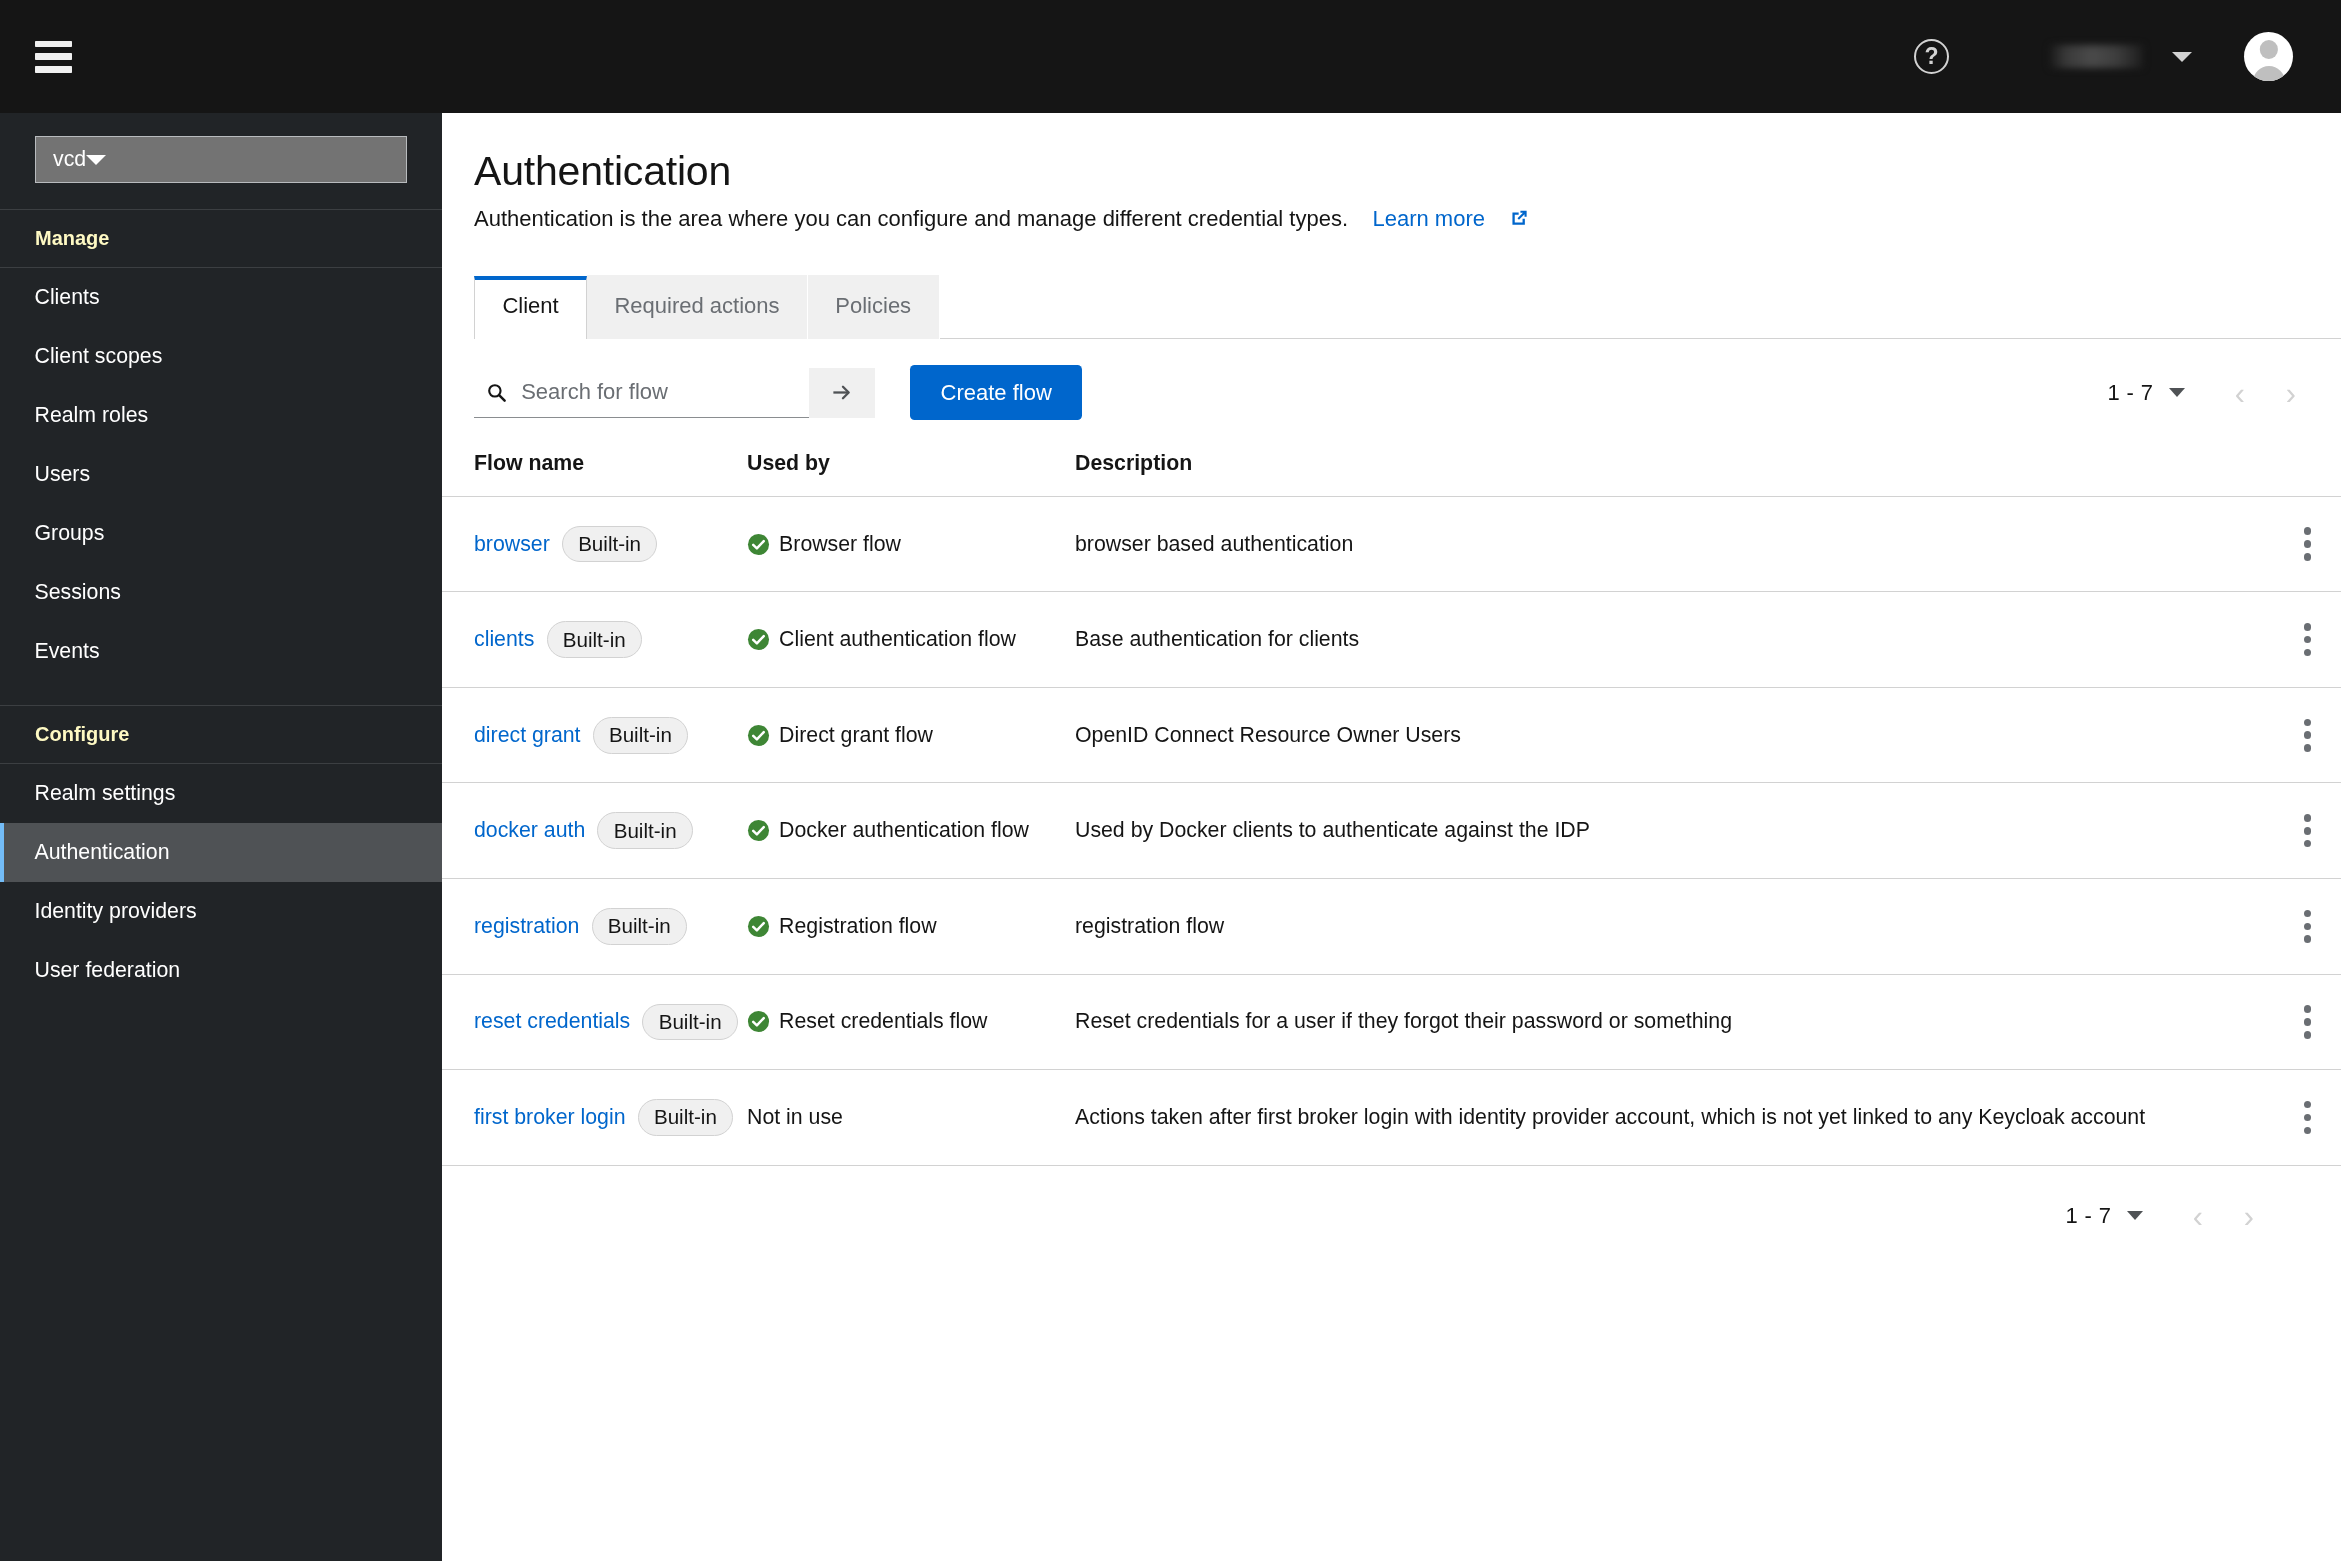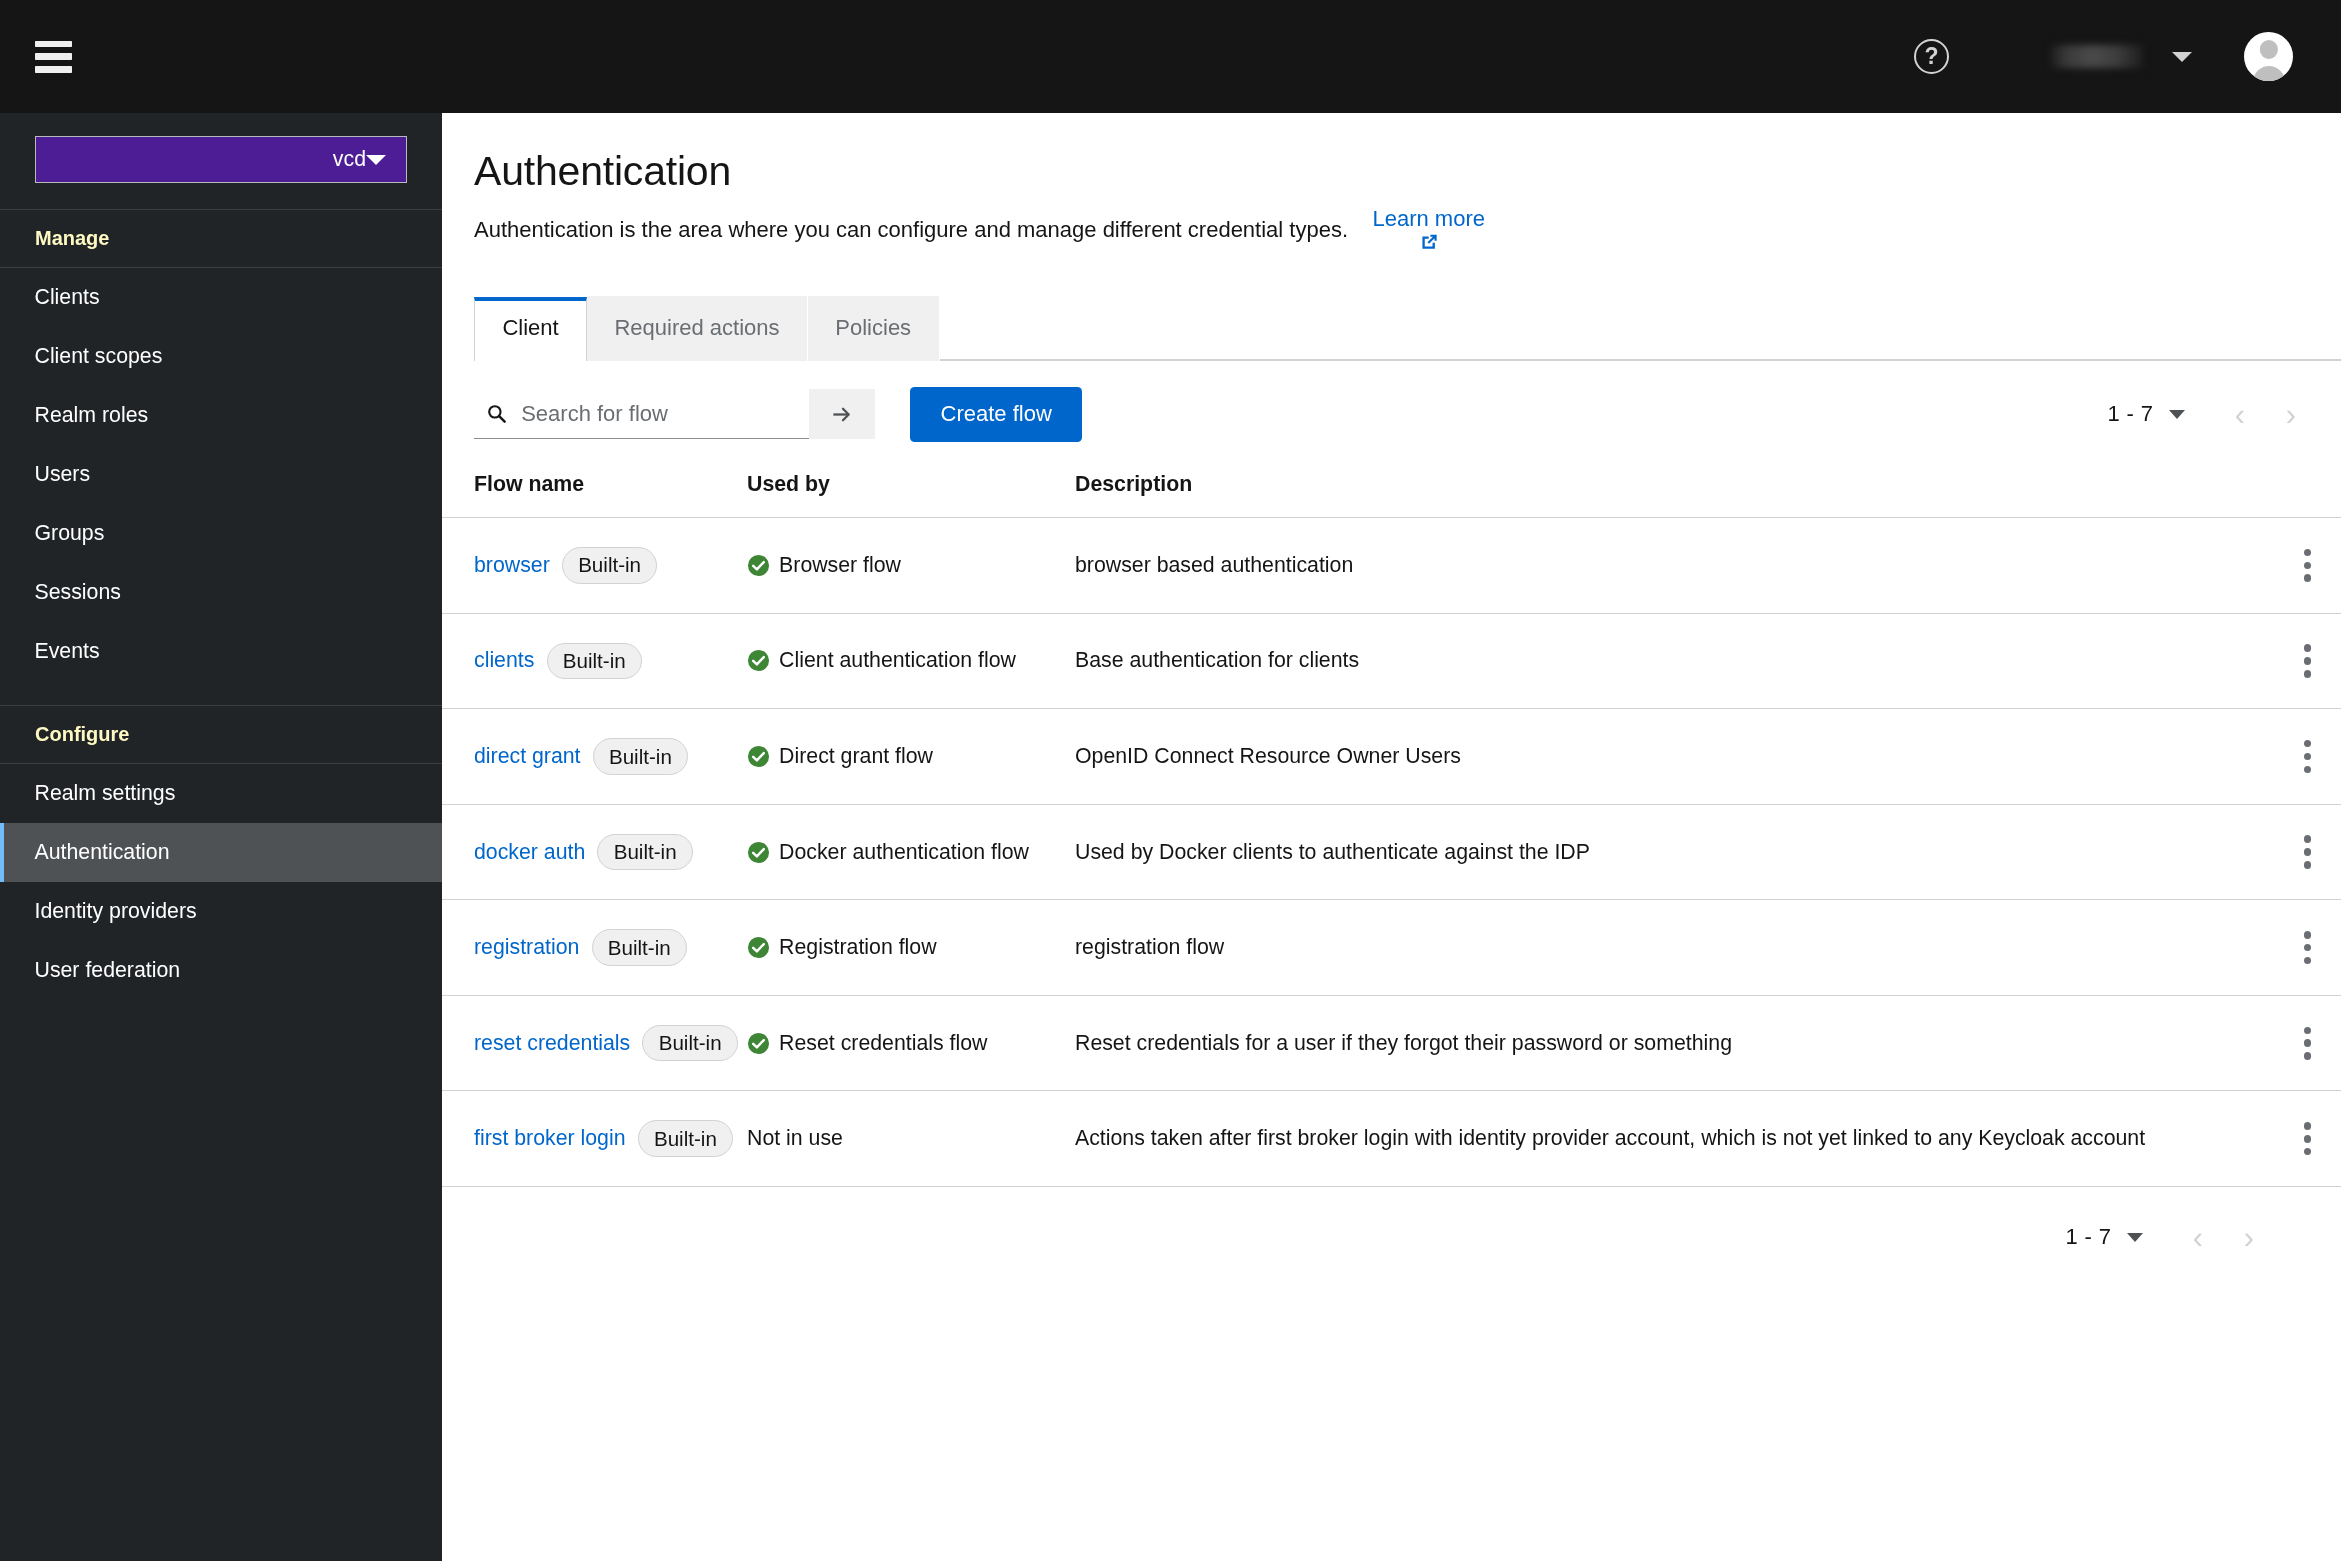--- a/index.html
+++ b/index.html
@@ -93,22 +93,22 @@
   
   .sidebar {
     position: absolute; top: 113px; left: 0;
     width: 442px; height: 1448px;
     background: #212427;
     color: #ffffff;
   }
   .realm-select-wrap { padding: 23px 35px 26px 35px; }
   .realm-select {
     width: 100%; height: 47px;
-    background: #4c1d95; border: 1.5px solid #b8bbbe;
-    display: flex; align-items: center; justify-content: flex-end;
+    background: #737373; border: 1.5px solid #b8bbbe;
+    display: flex; align-items: center; justify-content: flex-start;
     padding: 0 20px 0 17px; cursor: pointer;
   }
   .realm-select-label { font-size: 21.3px; color: #ffffff; }
   .realm-select .caret-down { border-top-color: #ffffff; }
   .nav-section-title {
     padding: 17px 35px 17px 35px;
     font-size: 20px; font-weight: 600; color: #fef9c3;
     border-top: 1.5px solid #3c3f42; border-bottom: 1.5px solid #3c3f42;
     background: #212427;
   }
@@ -137,21 +137,21 @@
     letter-spacing: -0.2px;
   }
   .page-sub-row {
     margin-top: 11px; display: flex; align-items: center; gap: 24.4px;
   }
   .page-sub {
     font-size: 22px; color: #151515;
   }
   .learn-more {
     font-size: 22px; color: #0066cc; text-decoration: none;
-    display: inline-flex; align-items: center; gap: 0; cursor: pointer; flex-direction: column;
+    display: inline-flex; align-items: center; gap: 23px; cursor: pointer;
   }
   .ext-icon { display: inline-block; width: 21.3px; height: 21.3px; }
 
   
   .tabs {
     margin-top: 43px; margin-left: 32px;
     display: flex; align-items: flex-end;
     position: relative;
   }
   .tabs::after {

